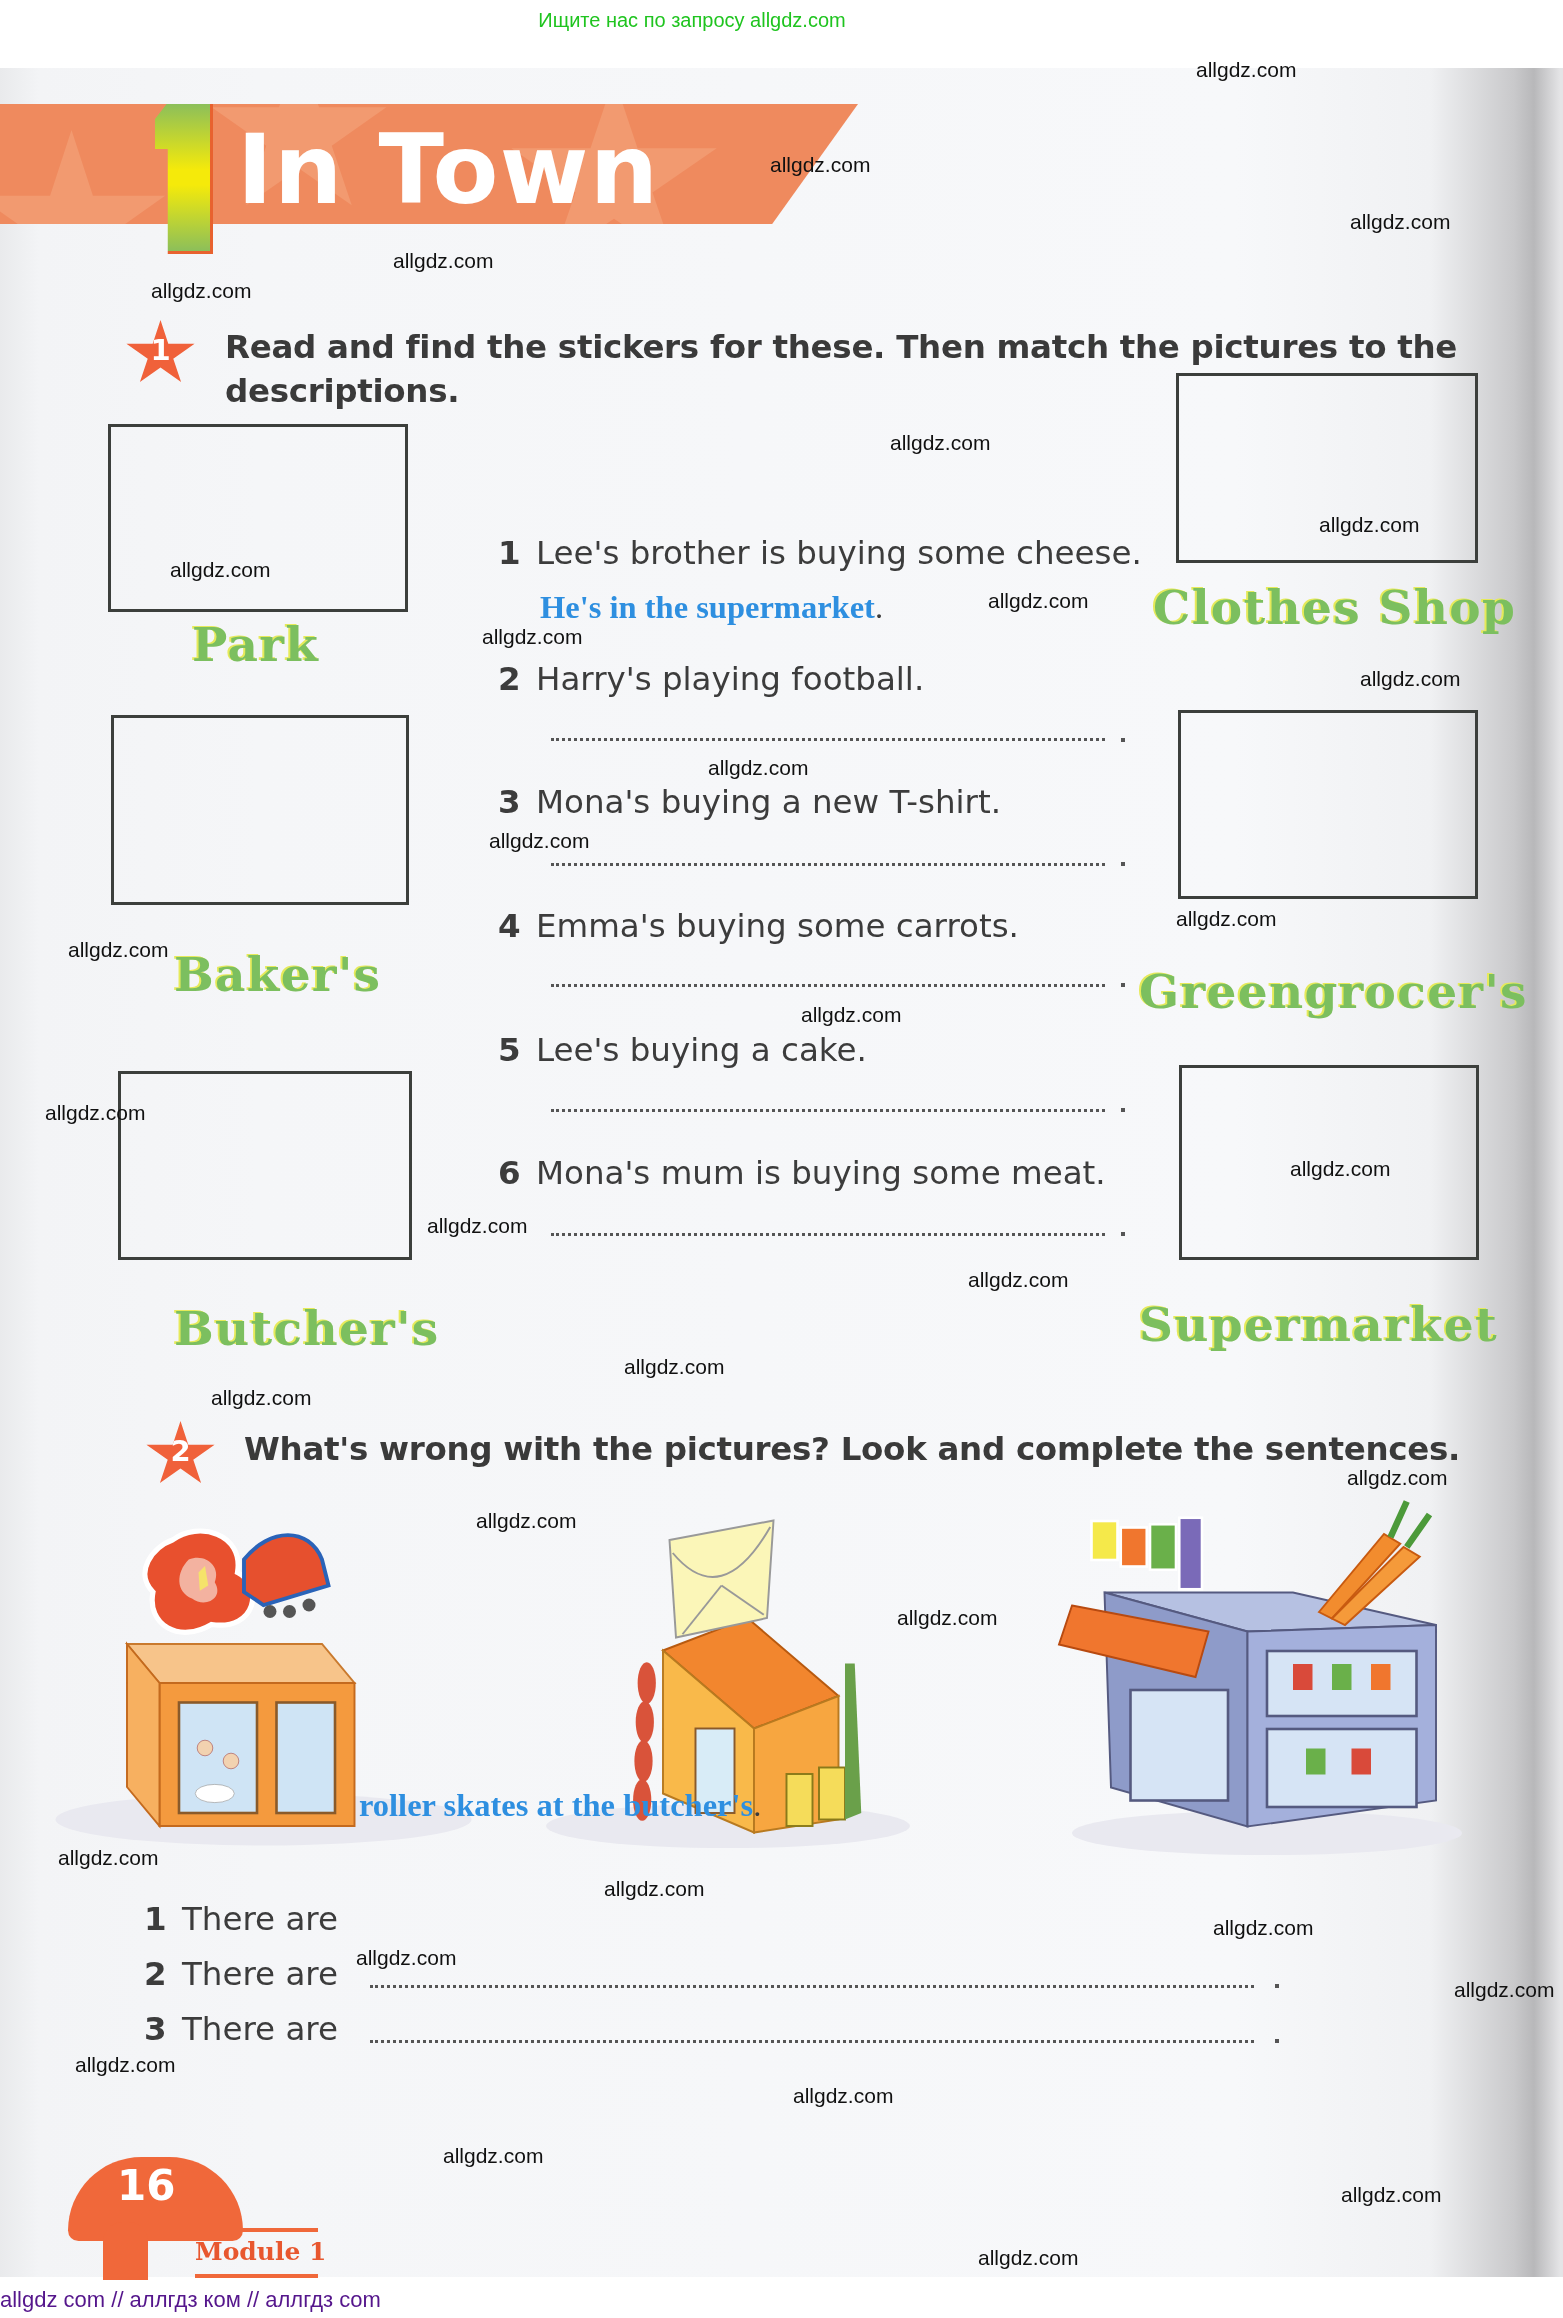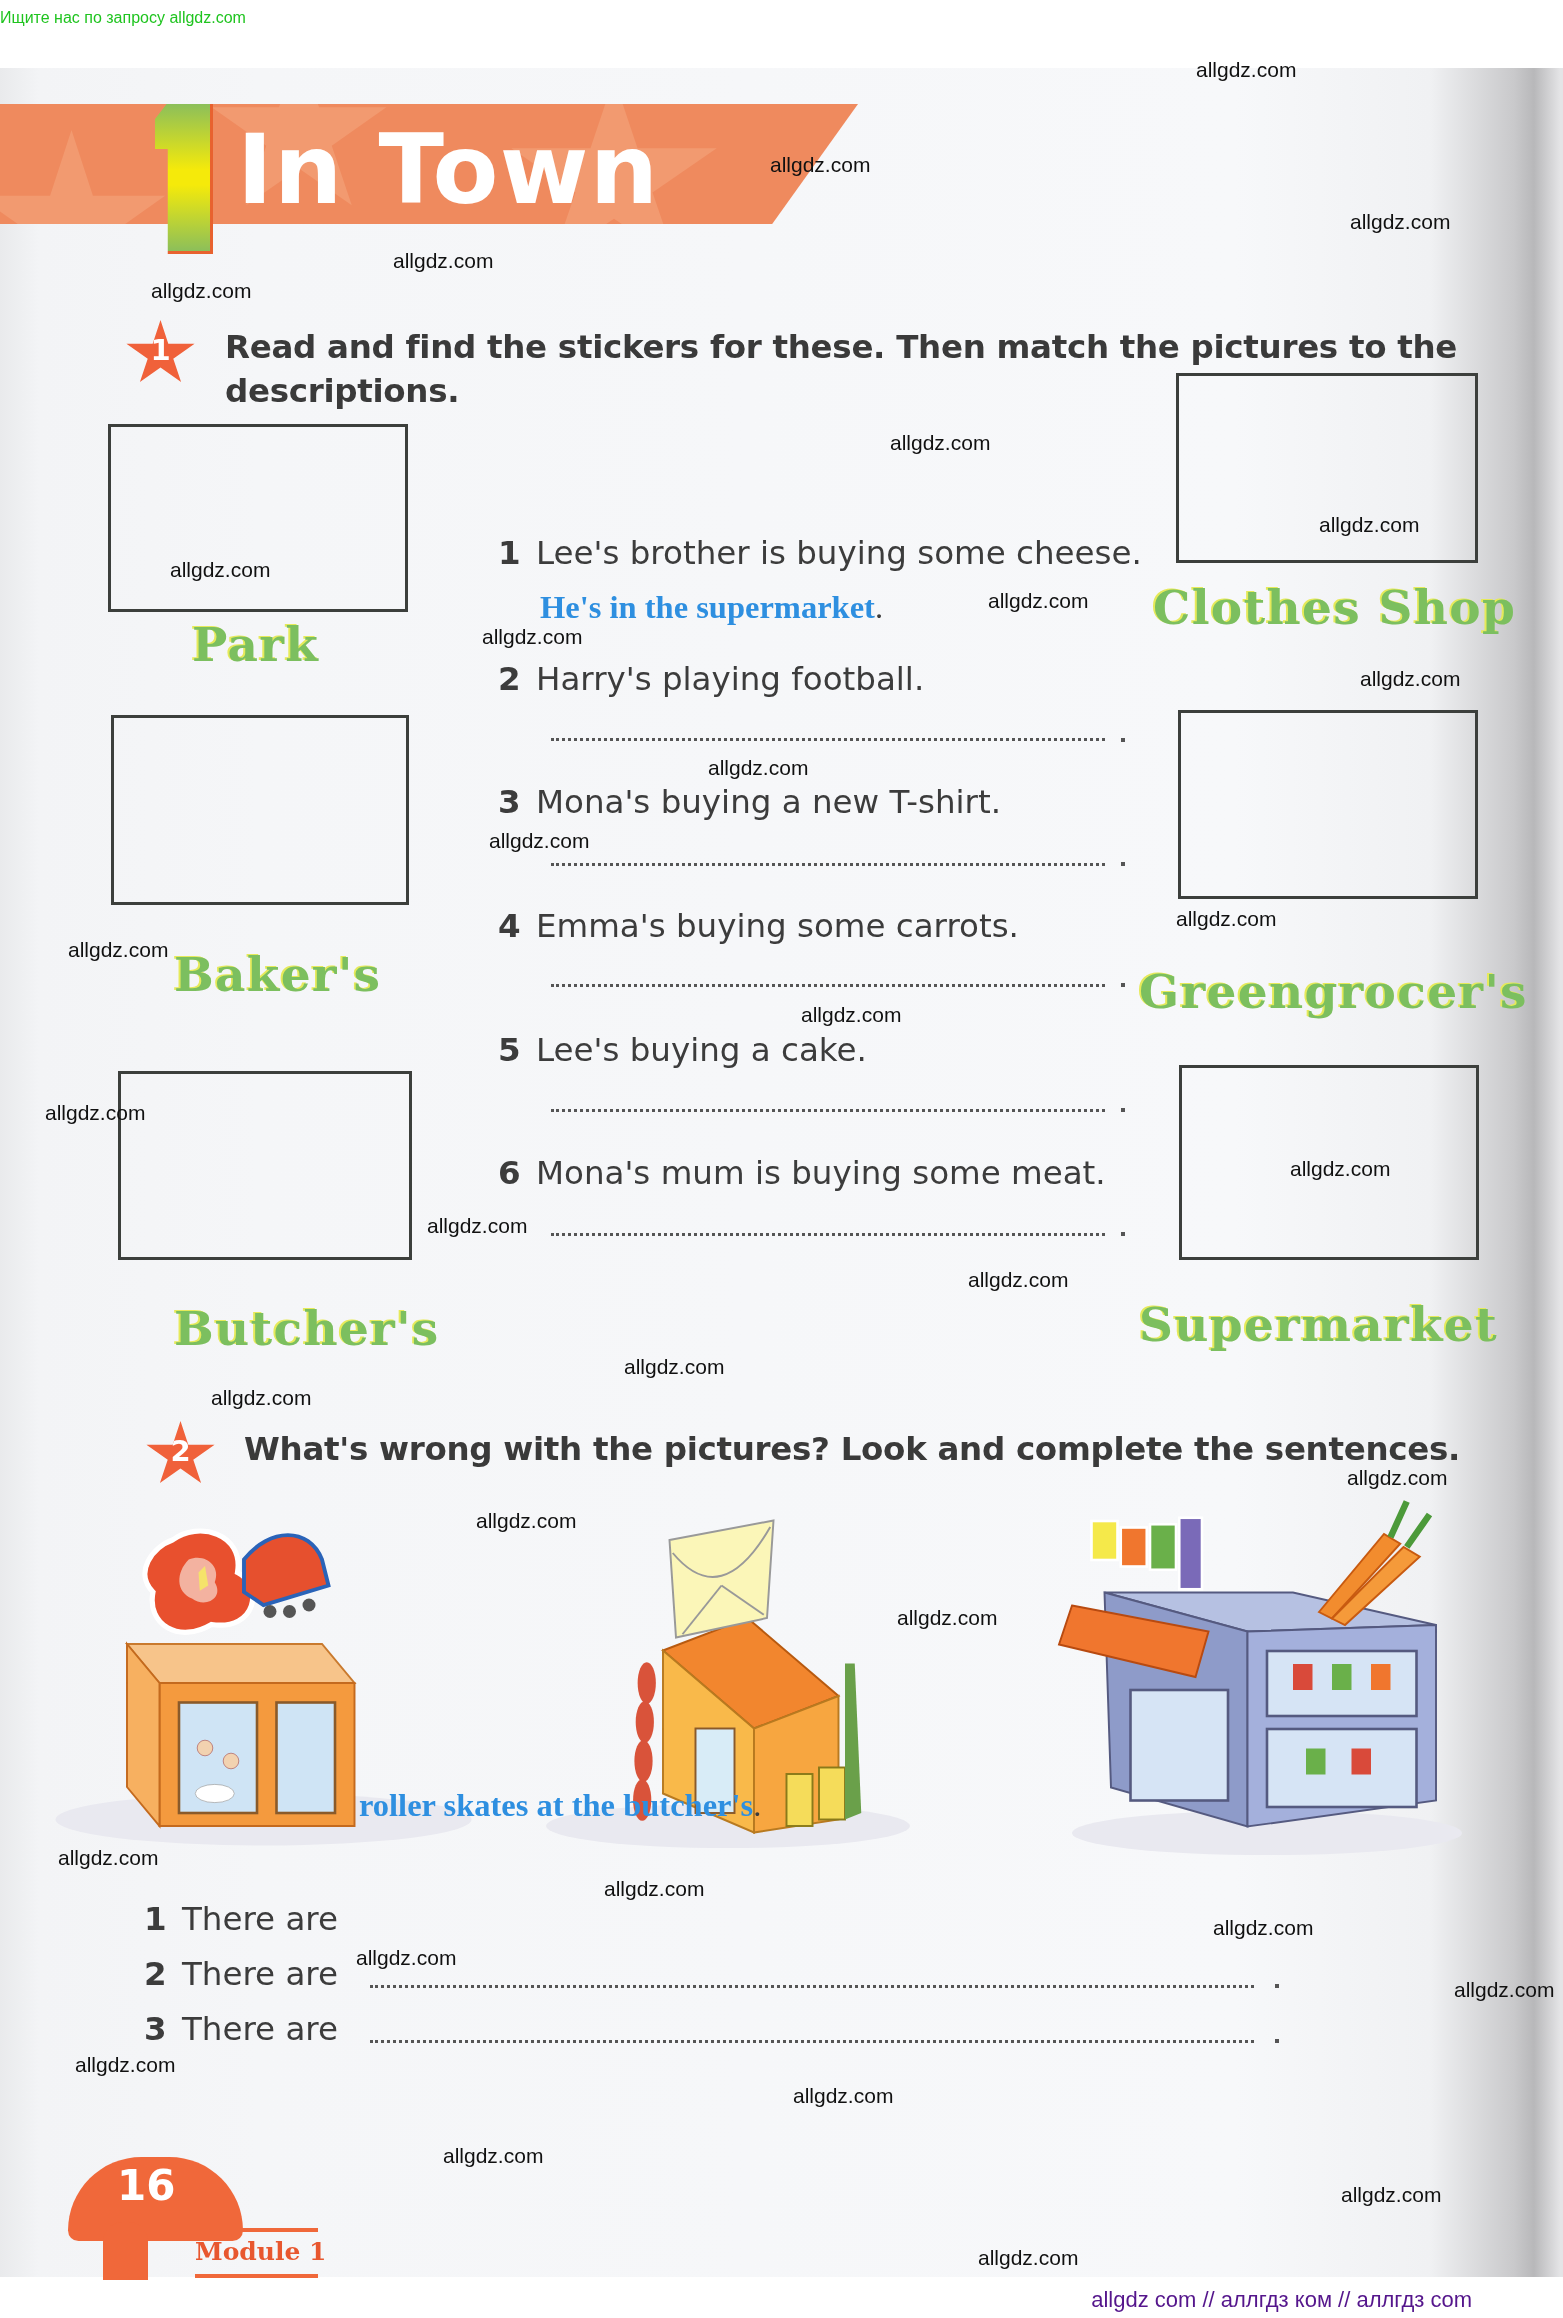--- a/index.html
+++ b/index.html
@@ -1,19 +1,19 @@
 <!DOCTYPE html>
 <html style="font-size:10.4px"><head>
 <meta charset="utf-8">
 <style>
   html, body { margin:0; padding:0; }
   body { width:1564px; height:2319px; position:relative; overflow:hidden; background:#ffffff; font-family:"DejaVu Sans", sans-serif; }
   .abs { position:absolute; }
   #topbar { left:0; top:0; width:1564px; height:68px; background:#ffffff; }
-  #topbar-text { left:0; top:9px; width:1384px; text-align:left; color:#1fc41f; font-family:"Liberation Sans", sans-serif; font-size:16px; }
+  #topbar-text { left:0; top:9px; width:1384px; text-align:center; color:#1fc41f; font-family:"Liberation Sans", sans-serif; font-size:20px; }
   #page { left:0; top:68px; width:1564px; height:2209px; background:linear-gradient(90deg,#e9eaec 0px,#f3f4f6 39px,#f5f6f8 260px,#f7f8fa 1235px,#f0f1f3 1430px,#c9c9cb 1514px,#b8b8ba 1534px,#e4e4e6 1560px); }
   #banner { left:0; top:104px; width:858px; height:120px; background:#ef8a5e; clip-path:polygon(0 0,100% 0,90% 100%,0 100%); }
   .bstar { position:absolute; background:#f29a70; clip-path:polygon(50% 0%,61% 35%,98% 35%,68% 57%,79% 91%,50% 70%,21% 91%,32% 57%,2% 35%,39% 35%); }
   #unit-num { left:155px; top:104px; width:55px; height:147px; background:linear-gradient(180deg,#8cbf5a 0%,#f5ea0a 45%,#f5ea0a 55%,#8cbf5a 100%); border-right:3.9px solid #e8622f; border-bottom:3.9px solid #e8622f; clip-path:polygon(0 10%,20% 0,100% 0,100% 100%,22% 100%,22% 30%,0 30%); }
   #unit-title { left:237px; top:122px; color:#ffffff; font-family:"DejaVu Sans", sans-serif; font-weight:bold; font-size:96px; letter-spacing:1.3px; line-height:1; }
   .star { position:absolute; width:71px; height:68px; background:#f0613a; clip-path:polygon(50% 0%,61% 35%,98% 35%,68% 57%,79% 91%,50% 70%,21% 91%,32% 57%,2% 35%,39% 35%); }
   .star-num { position:absolute; left:0; top:13px; width:100%; text-align:center; color:#ffffff; font-weight:bold; font-size:29px; }
   .instr { position:absolute; color:#3a3a3a; font-family:"DejaVu Sans", sans-serif; font-weight:bold; font-size:32.5px; line-height:44px; letter-spacing:-0.3px; }
   .box { position:absolute; border:3.9px solid #3c3f3c; box-sizing:border-box; background:transparent; }
   .shop-label { position:absolute; color:#7cbf5f; font-family:"DejaVu Serif", serif; font-weight:bold; font-size:47px; text-shadow:-1.9px -1.3px 0 #e6ea5a; letter-spacing:1.3px; }
@@ -25,21 +25,21 @@
   .enddot { position:absolute; width:3.9px; height:3.9px; background:#555; }
   .wm { position:absolute; color:#111; font-family:"Liberation Sans", sans-serif; font-size:21px; white-space:nowrap;text-align:right; }
   .pic { position:absolute; }
   #mushroom-cap { left:68px; top:2157px; width:175px; height:84px; background:#f0683a; border-radius:91px 91px 13px 13px; }
   #mushroom-stem { left:103px; top:2222px; width:45px; height:65px; background:#f0683a; border-radius:19.5px 19.5px 6.5px 6.5px; }
   #page-num { left:117px; top:2161px; color:#ffffff; font-weight:bold; font-size:42px; }
   #module-line1 { left:195px; top:2228px; width:123px; height:3.9px; background:#f0683a; }
   #module-line2 { left:195px; top:2274px; width:123px; height:3.9px; background:#f0683a; }
   #module-label { left:195px; top:2237px; color:#e8572f; font-family:"DejaVu Serif", serif; font-weight:bold; font-size:25px; }
   #bottombar { left:0; top:2280px; width:1564px; height:39px; background:#ffffff; }
-  #bottom-text { left:0; top:2287px; width:1472px; text-align:right; color:#55168c; font-family:"Liberation Sans", sans-serif; font-size:22px; }
+  #bottom-text { left:0; top:2287px; width:1472px; text-align:left; color:#55168c; font-family:"Liberation Sans", sans-serif; font-size:22px; }
 </style>
 </head>
 <body>
 
 <div id="topbar" class="abs"></div>
 <div id="topbar-text" class="abs">Ищите нас по запросу allgdz.com</div>
 
 <div id="page" class="abs"></div>
 
 <div id="banner" class="abs">

